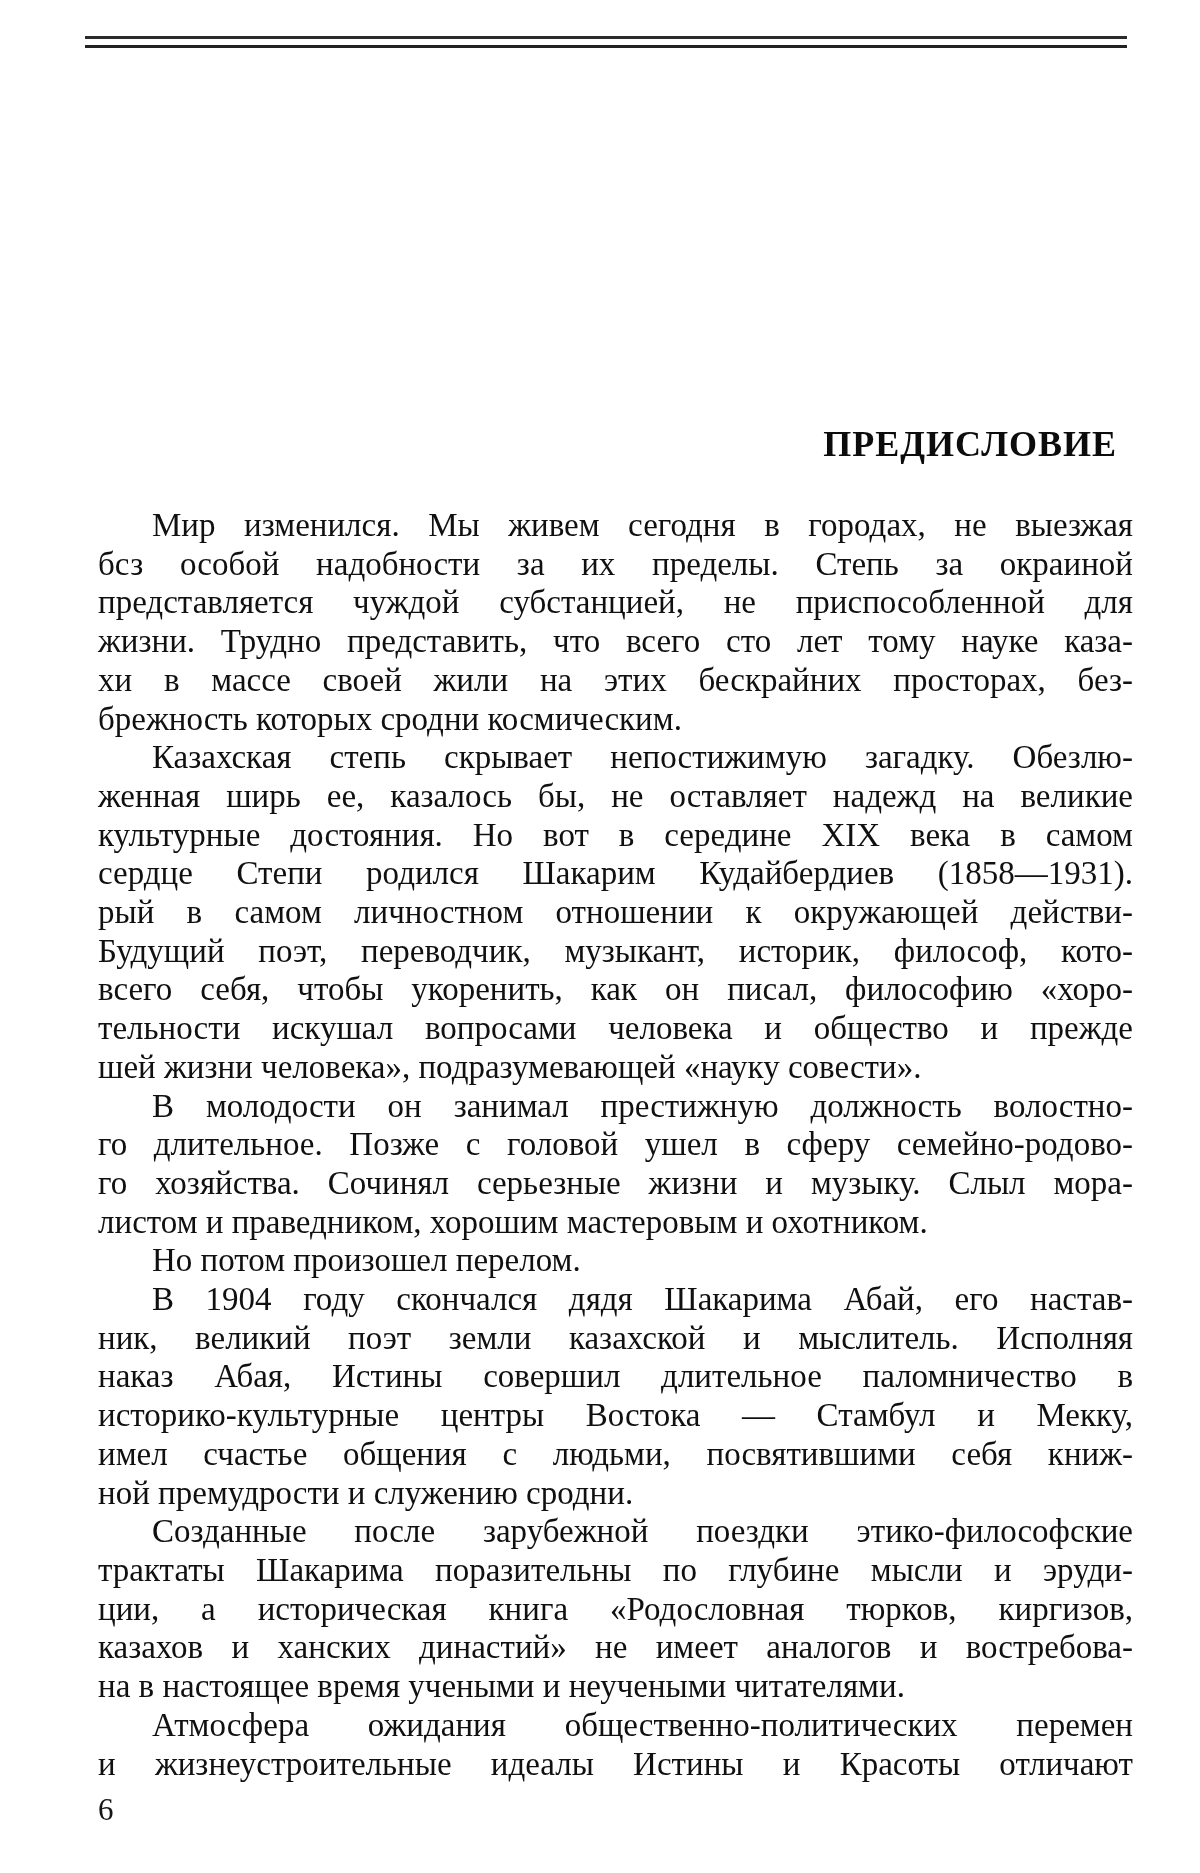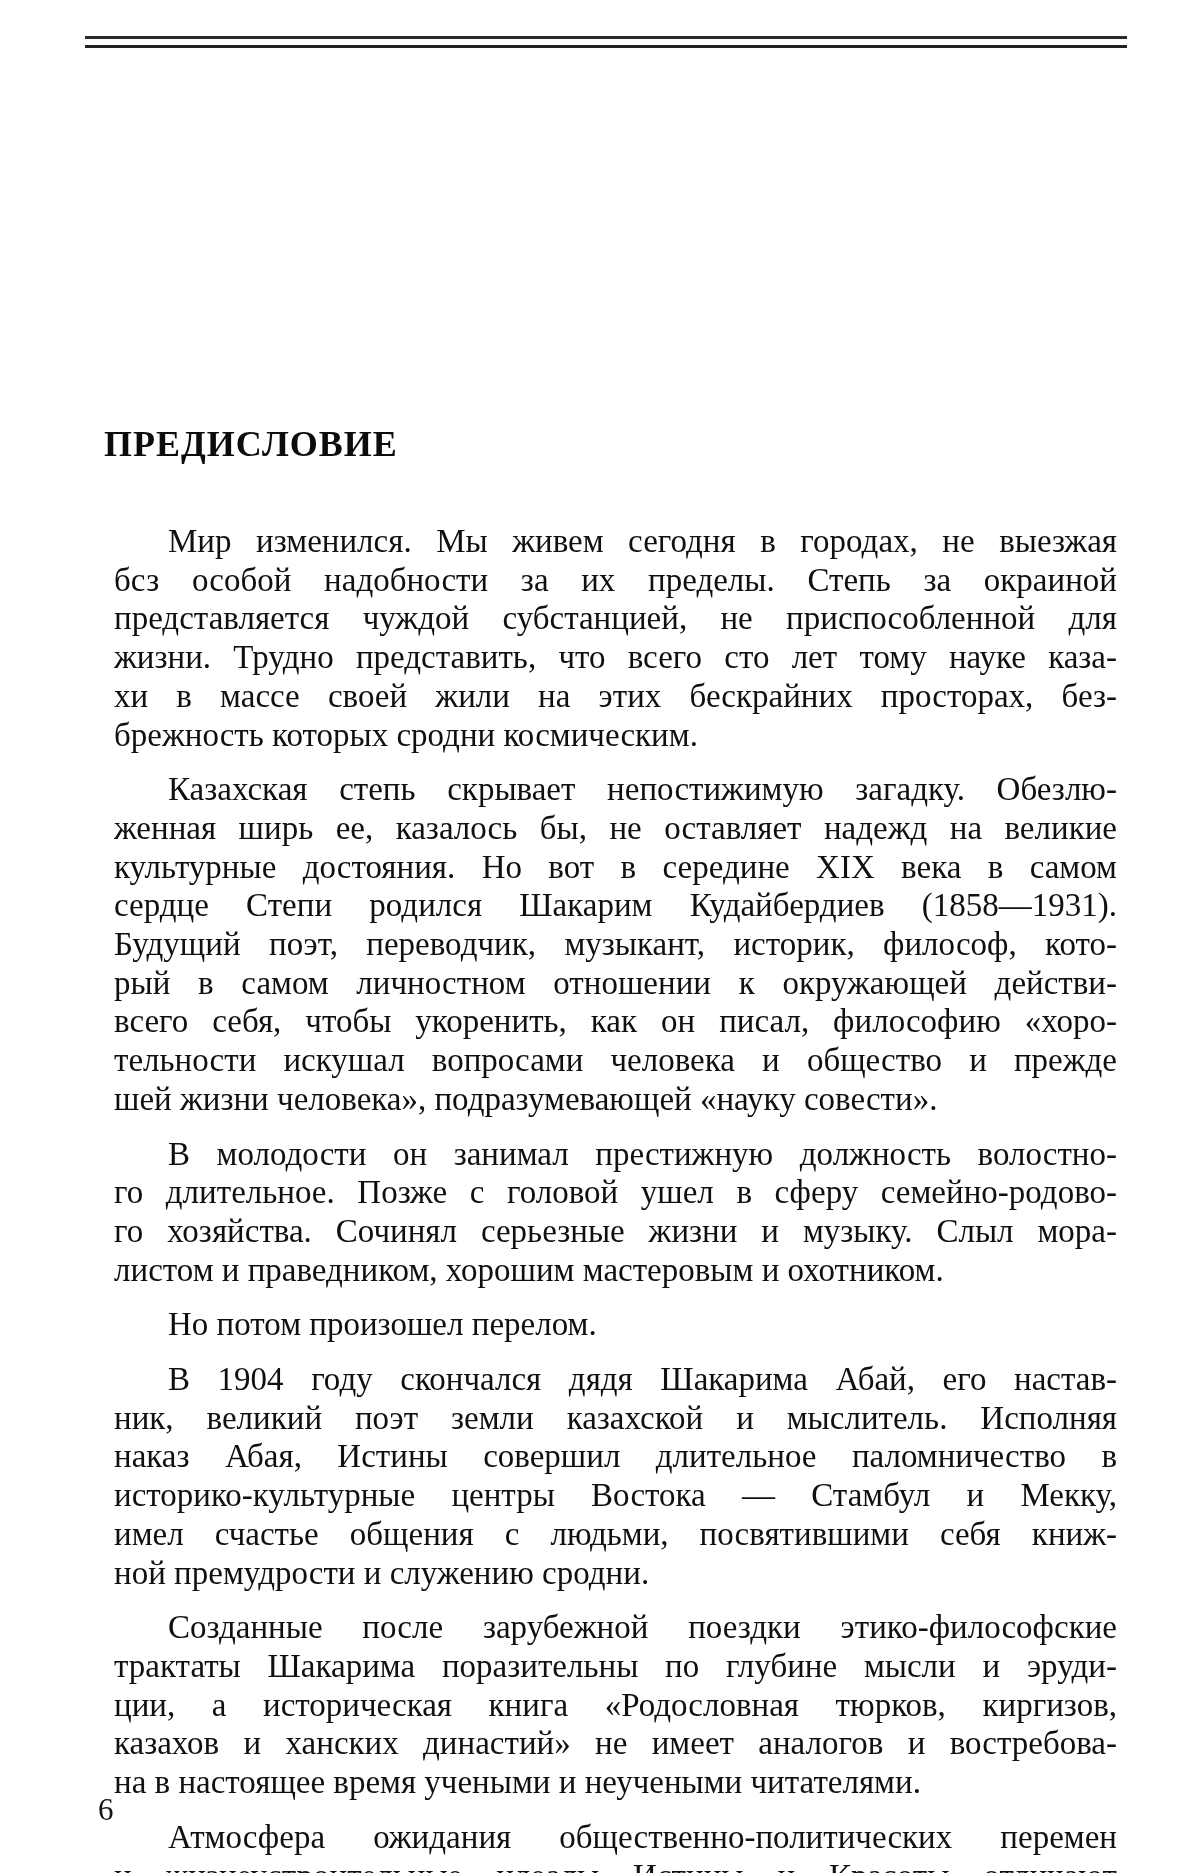--- a/index.html
+++ b/index.html
@@ -30,40 +30,40 @@
     background: #2b2b2b;
   }
   .top-rule .rule2 {
     position: absolute;
     left: 0; top: 11px;
     width: 100%; height: 3px;
     background: #222222;
   }
   .title {
     position: absolute;
-    left: 104px;
+    left: 82px;
     top: 423px;
     width: 1035px;
     margin: 0;
-    text-align: left;
+    text-align: right;
     font-size: 36px;
     font-weight: bold;
     letter-spacing: 1px;
     color: #0c0c0c;
   }
   .text-block {
     position: absolute;
     left: 98px;
     top: 506px;
     width: 1035px;
     font-size: 33px;
     line-height: 38.7px;
   }
   .paragraph {
-    margin: 16px;
+    margin: 0;
     padding: 0;
   }
   .line {
     text-align: justify;
     text-align-last: justify;
     text-justify: inter-word;
     white-space: normal;
   }
   .line.last {
     text-align-last: left;
@@ -97,22 +97,22 @@
         <div class="line">представляется чуждой субстанцией, не приспособленной для</div>
         <div class="line">жизни. Трудно представить, что всего сто лет тому науке каза-</div>
         <div class="line">хи в массе своей жили на этих бескрайних просторах, без-</div>
         <div class="line last">брежность которых сродни космическим.</div>
       </div>
       <div class="paragraph">
         <div class="line indent">Казахская степь скрывает непостижимую загадку. Обезлю-</div>
         <div class="line">женная ширь ее, казалось бы, не оставляет надежд на великие</div>
         <div class="line">культурные достояния. Но вот в середине XIX века в самом</div>
         <div class="line">сердце Степи родился Шакарим Кудайбердиев (1858—1931).</div>
+        <div class="line">рый в самом личностном отношении к окружающей действи-</div>
         <div class="line">Будущий поэт, переводчик, музыкант, историк, философ, кото-</div>
-        <div class="line">рый в самом личностном отношении к окружающей действи-</div>
         <div class="line">всего себя, чтобы укоренить, как он писал, философию «хоро-</div>
         <div class="line">тельности искушал вопросами человека и общество и прежде</div>
         <div class="line last">шей жизни человека», подразумевающей «науку совести».</div>
       </div>
       <div class="paragraph">
         <div class="line indent">В молодости он занимал престижную должность волостно-</div>
         <div class="line">го длительное. Позже с головой ушел в сферу семейно-родово-</div>
         <div class="line">го хозяйства. Сочинял серьезные жизни и музыку. Слыл мора-</div>
         <div class="line last">листом и праведником, хорошим мастеровым и охотником.</div>
       </div>

